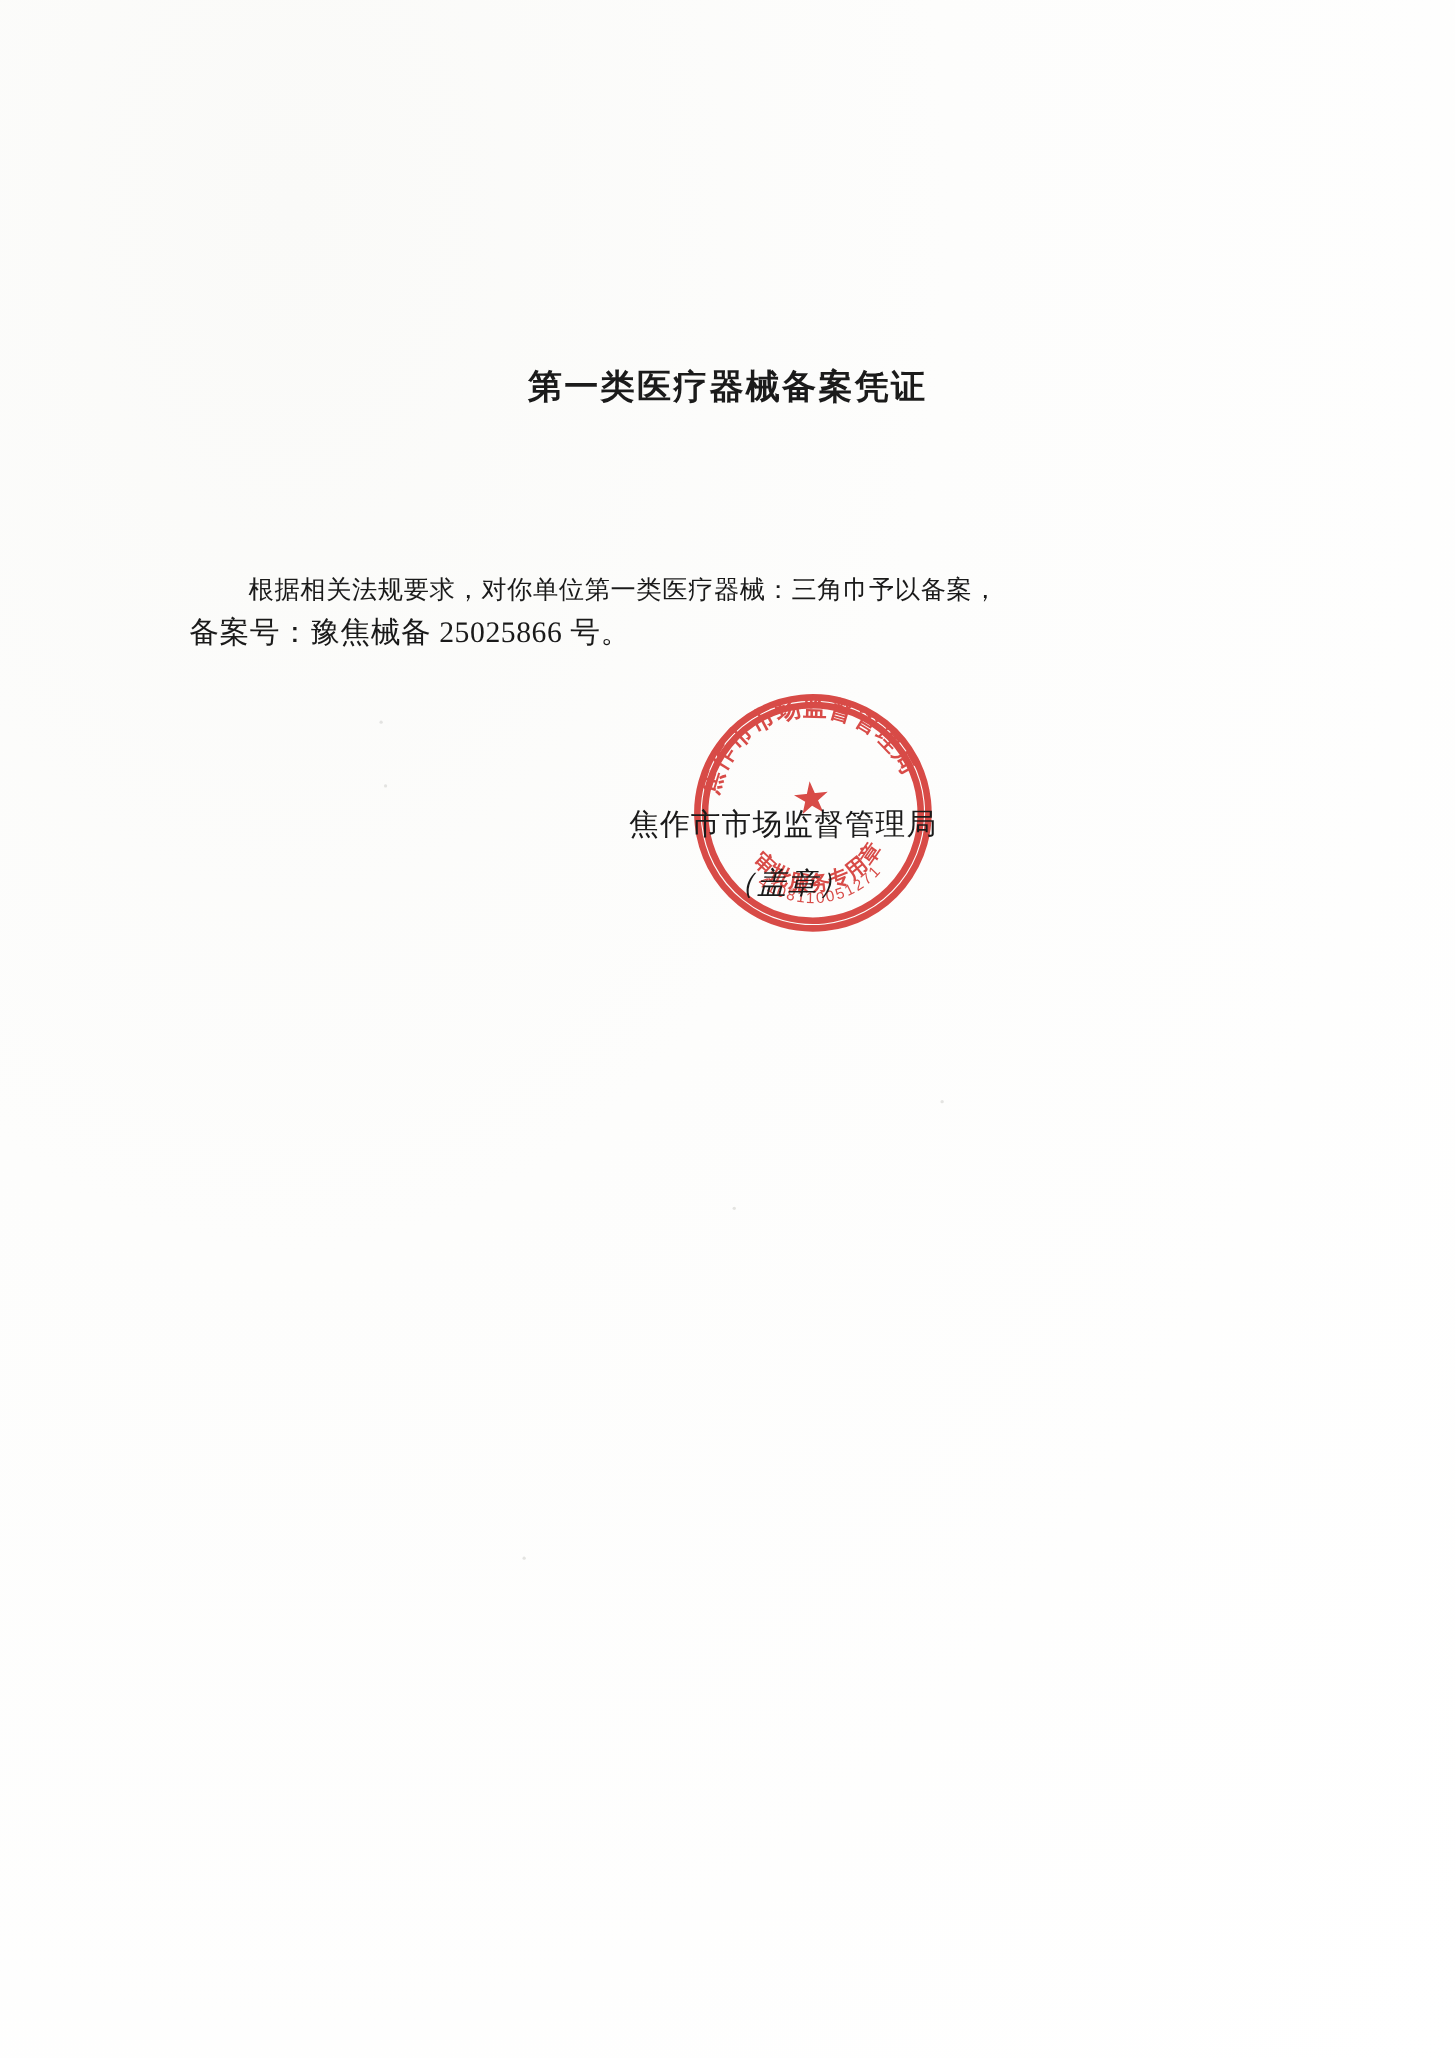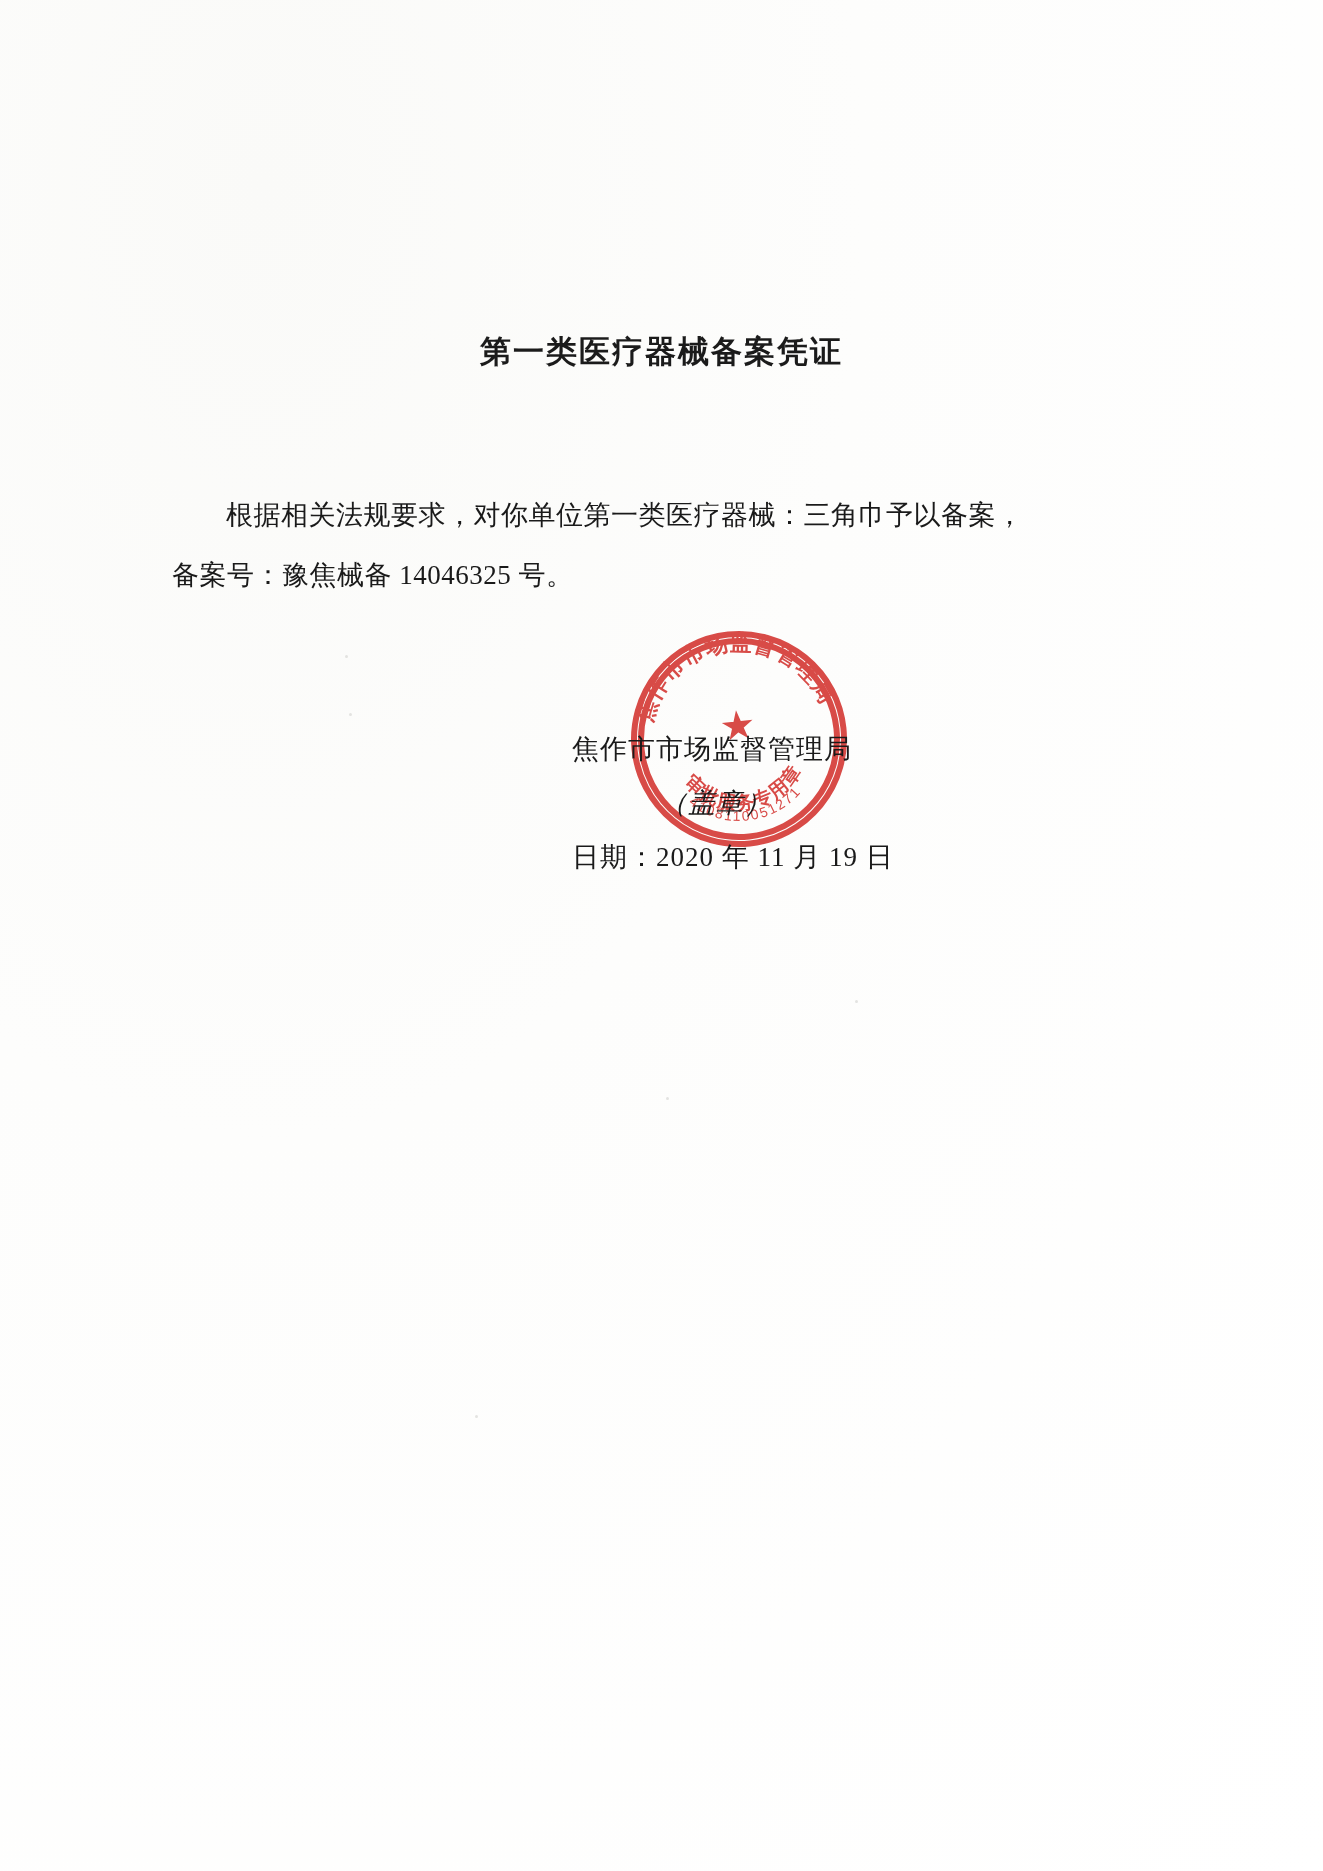--- a/index.html
+++ b/index.html
@@ -46,24 +46,24 @@
   }
   .addressee {
     position: absolute;
     top: 433px;
     left: 172px;
     font-size: 27px;
     letter-spacing: 1px;
   }
   .body-p1 {
     position: absolute;
-    top: 488px;
+    top: 510px;
     left: 172px;
     width: 960px;
-    font-size: 27px;
+    font-size: 23px;
     letter-spacing: 0.5px;
     text-indent: 54px;
     line-height: 54px;
   }
   .body-p2 {
     position: absolute;
     top: 548px;
     left: 172px;
     width: 960px;
     font-size: 27px;
@@ -138,21 +138,21 @@
   <div class="spec" style="left:349px;  top:713px;"></div>
   <div class="spec" style="left:475px;  top:1415px;"></div>
   <div class="spec" style="left:666px;  top:1097px;"></div>
   <div class="spec" style="left:855px;  top:1000px;"></div>
 
   <h1 class="doc-title">第一类医疗器械备案凭证</h1>
 
 
   <div class="body-p1">根据相关法规要求，对你单位第一类医疗器械：三角巾予以备案，</div>
 
-  <div class="body-p2">备案号：豫焦械备 14046325 号。</div>
+  <div class="body-p2">备案号：豫焦械备 25025866 号。</div>
 
   <div class="seal">
     <svg width="222" height="222" viewBox="0 0 222 222" aria-hidden="true">
       <circle class="seal-ring" cx="111" cy="111" r="105"></circle>
       <circle class="seal-ring" cx="111" cy="111" r="98" stroke-width="2"></circle>
       <path class="seal-star" d="M111 82 l9.5 29.3 -24.9 -18.1 h30.8 l-24.9 18.1 z"></path>
       <defs>
         <path id="arcTop" d="M 22 111 A 89 89 0 0 1 200 111"></path>
         <path id="arcBottom" d="M 41 111 A 70 70 0 0 0 181 111"></path>
         <path id="arcBottomSmall" d="M 29 111 A 82 82 0 0 0 193 111"></path>
@@ -165,15 +165,14 @@
       </text>
       <text class="seal-text-small">
         <textPath href="#arcBottomSmall" startOffset="50%" text-anchor="middle">4108110051271</textPath>
       </text>
     </svg>
   </div>
 
   <div class="sign-block">
     <div class="sign-line">焦作市市场监督管理局</div>
     <div class="sign-line sign-seal-note">（盖章）</div>
-    <div class="sign-line sign-date">日期：2020 年 11 月 19 日</div>
   </div>
 </div>
 
 </body></html>

